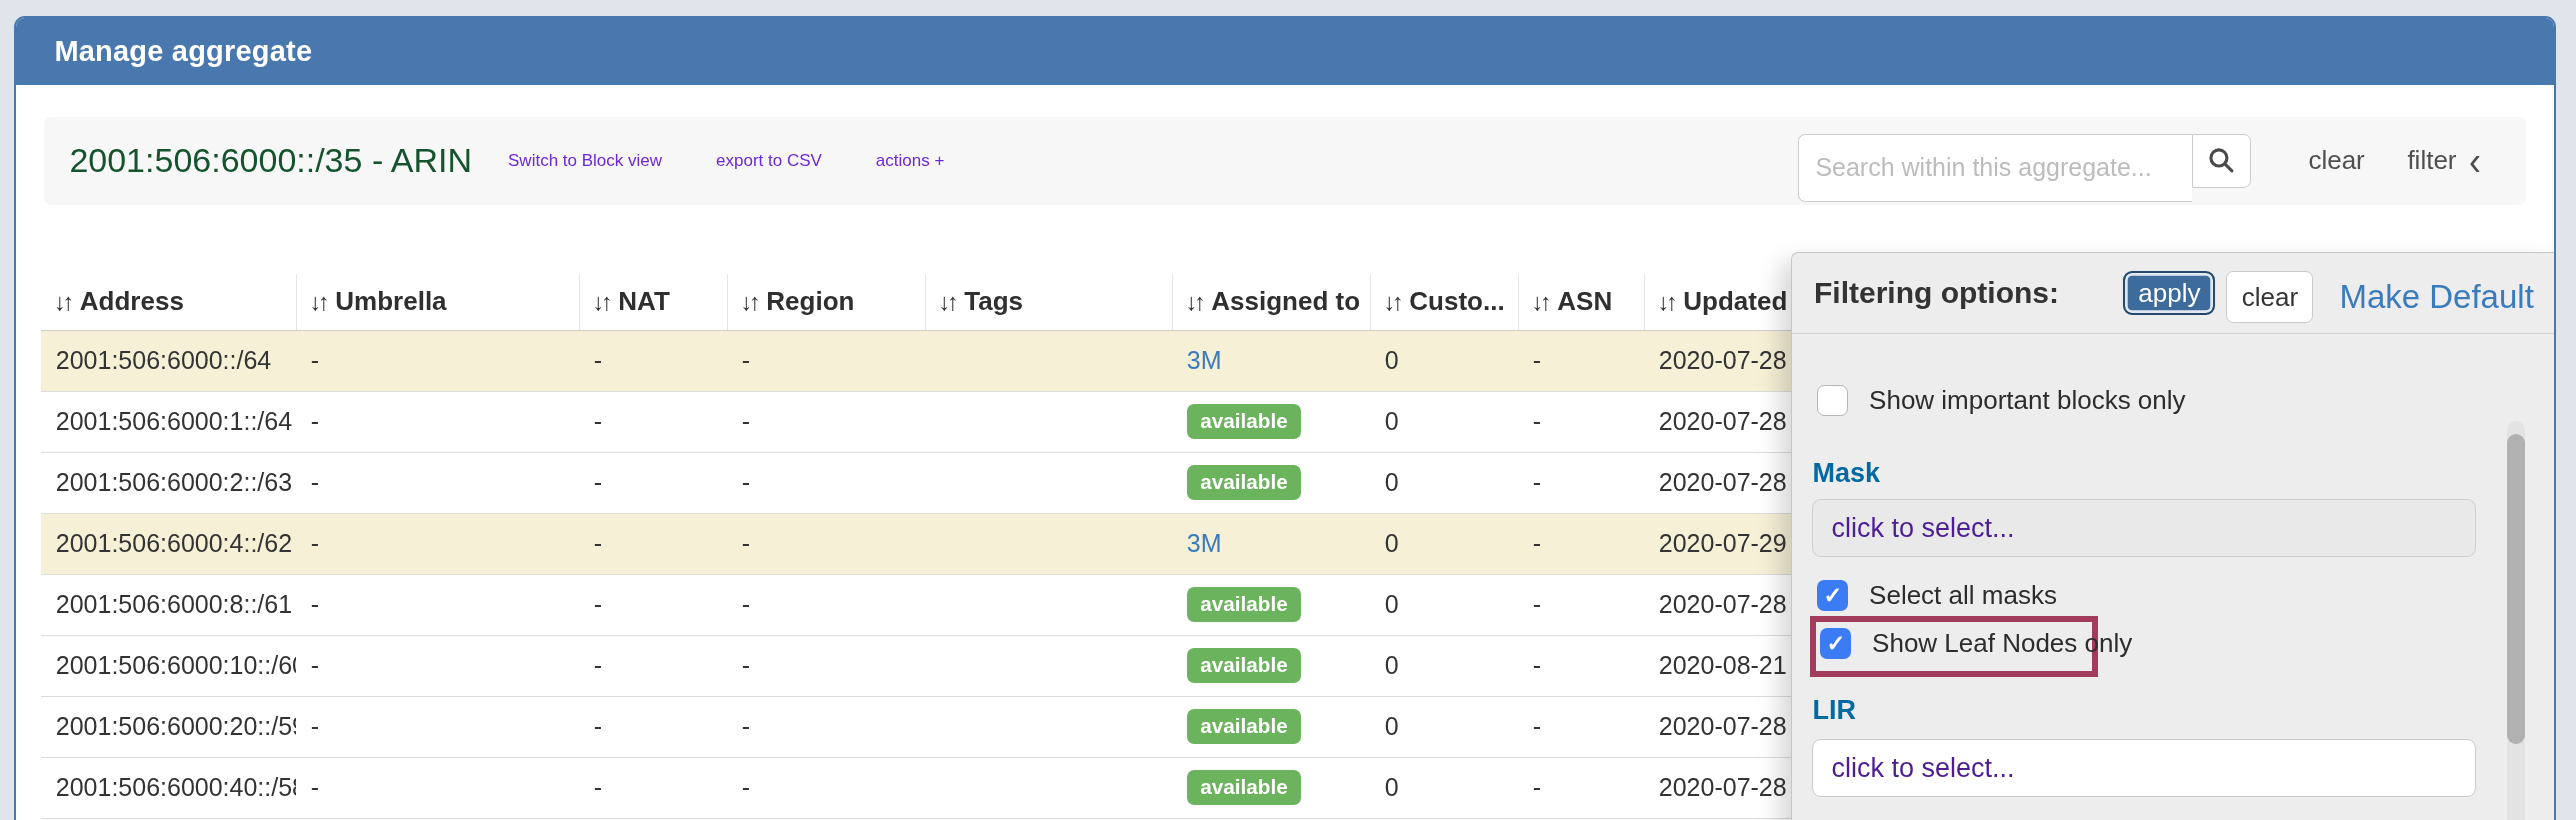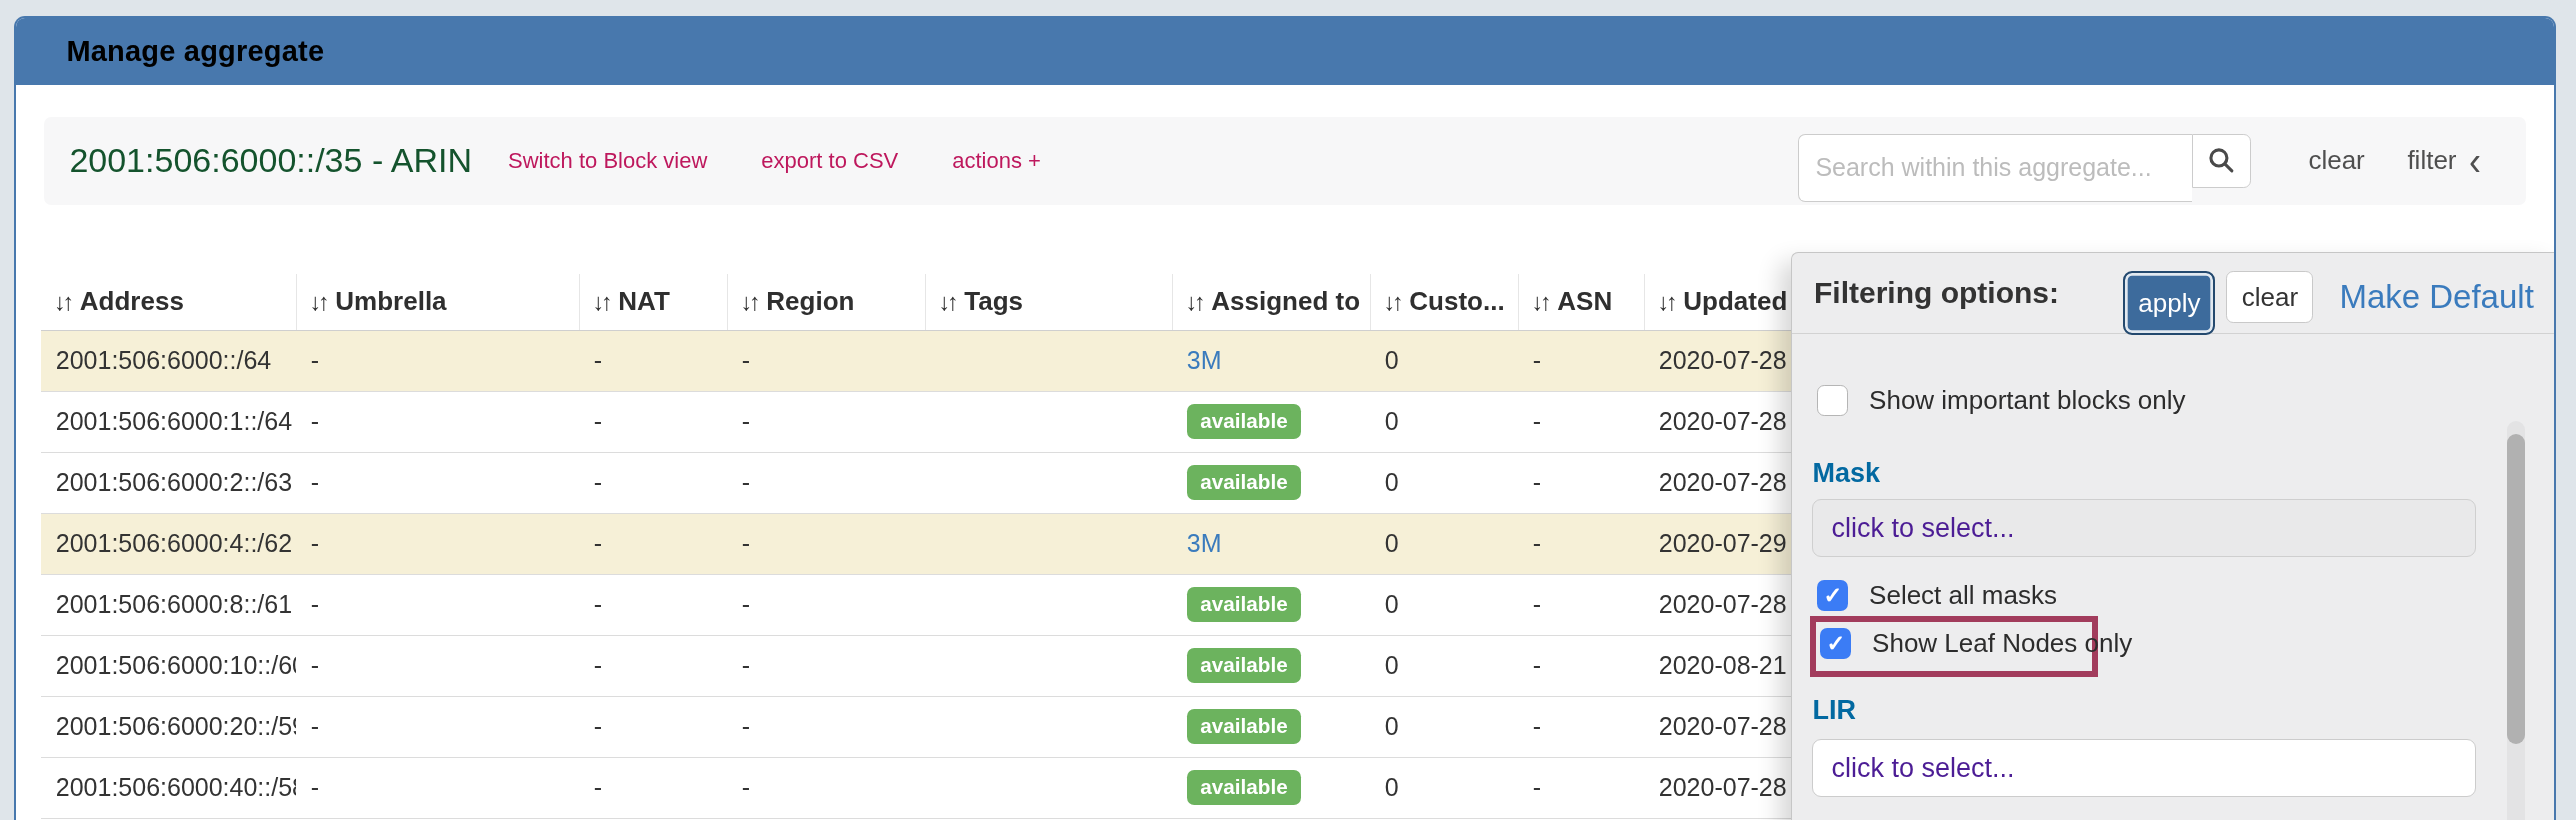--- a/index.html
+++ b/index.html
@@ -17,31 +17,31 @@
     background:#fff;
     border:2.7px solid var(--accent-blue,#4878ad);
     border-bottom:none;
     border-radius:10.8px 10.8px 0 0;
     overflow:hidden;
   }
   .titlebar {
     height:67px; background:var(--accent-blue,#4878ad);
     display:flex; align-items:center; padding-left:34px;
   }
-  .titlebar h1 { margin:16px; font-size:29px; font-weight:bold; color:#000000; letter-spacing:0.2px; }
+  .titlebar h1 { margin:4px; font-size:29px; font-weight:bold; color:#ffffff; letter-spacing:0.2px; }
   .card-body { position:relative; width:100%; height:774px; background:#fff; }
 
   
   .toolbar {
     position:absolute; left:28px; top:31.5px; width:2482px; height:88px;
     background:#f7f7f8; border-radius:7.2px;
     display:flex; align-items:center;
   }
   .agg-title { font-size:34px; color:#14532d; margin-left:25px; margin-right:36px; white-space:nowrap; }
-  .tb-link { font-size:22px; color:#be185d; margin-right:54px; cursor:pointer; white-space:nowrap; }
+  .tb-link { font-size:17px; color:#6d28d9; margin-right:54px; cursor:pointer; white-space:nowrap; }
   .search-group { position:absolute; left:1754px; top:17px; height:54px; display:flex; }
   .search-input {
     width:394px; height:68px; border:1.8px solid #ccc; border-right:none;
     border-radius:7.2px 0 0 7.2px; background:#fff; padding:0 16px;
     font-size:25px; font-family:"Liberation Sans",sans-serif; color:#555; outline:none;
   }
   .search-input::placeholder { color:#bcbcbc; }
   .search-btn {
     width:59px; height:54px; border:1.8px solid #ccc; background:#fff;
     border-radius:0 7.2px 7.2px 0; display:flex; align-items:center; justify-content:center; cursor:pointer;
@@ -82,21 +82,21 @@
     position:absolute; left:1775px; top:167px; width:765px; height:630px;
     background:#ededee; border:1.8px solid #c6c6c6; border-right:none; border-bottom:none;
     border-radius:7.2px 0 0 0; box-shadow:-10.8px 10.8px 23.4px rgba(0,0,0,.16); z-index:5;
   }
   .fp-header {
     position:relative; height:81px; border-bottom:1.8px solid #d2d2d2;
     display:flex; align-items:center;
   }
   .fp-title { font-size:30px; font-weight:bold; color:#333; margin-left:21.6px; }
   .btn-apply {
-    position:absolute; left:331px; top:18px; width:92px; height:64px;
+    position:absolute; left:331px; top:18px; width:92px; height:44px;
     background:var(--apply-blue,#3d6b9c); border:2.7px solid #24496e; border-radius:9px;
     box-shadow:inset 0 0 0 2.7px rgba(255,255,255,.85);
     color:#fff; font-size:26px; font-family:"Liberation Sans",sans-serif; cursor:pointer;
   }
   .btn-clear {
     position:absolute; left:434px; top:18px; width:87px; height:52px;
     background:#fff; border:1.8px solid #c9c9c9; border-radius:7.2px;
     color:#333; font-size:26px; font-family:"Liberation Sans",sans-serif; cursor:pointer;
   }
   .link-make-default { position:absolute; left:547px; top:25px; font-size:33px; color:var(--link-blue,#3a7bbd); cursor:pointer; white-space:nowrap; }

